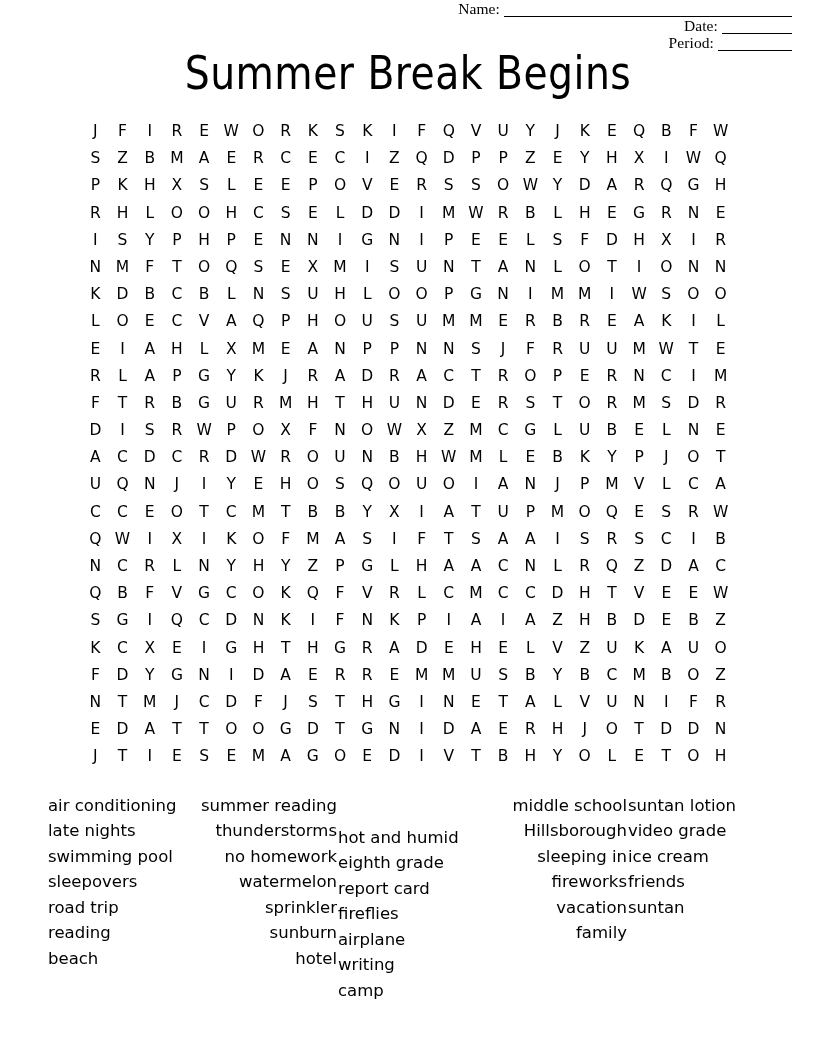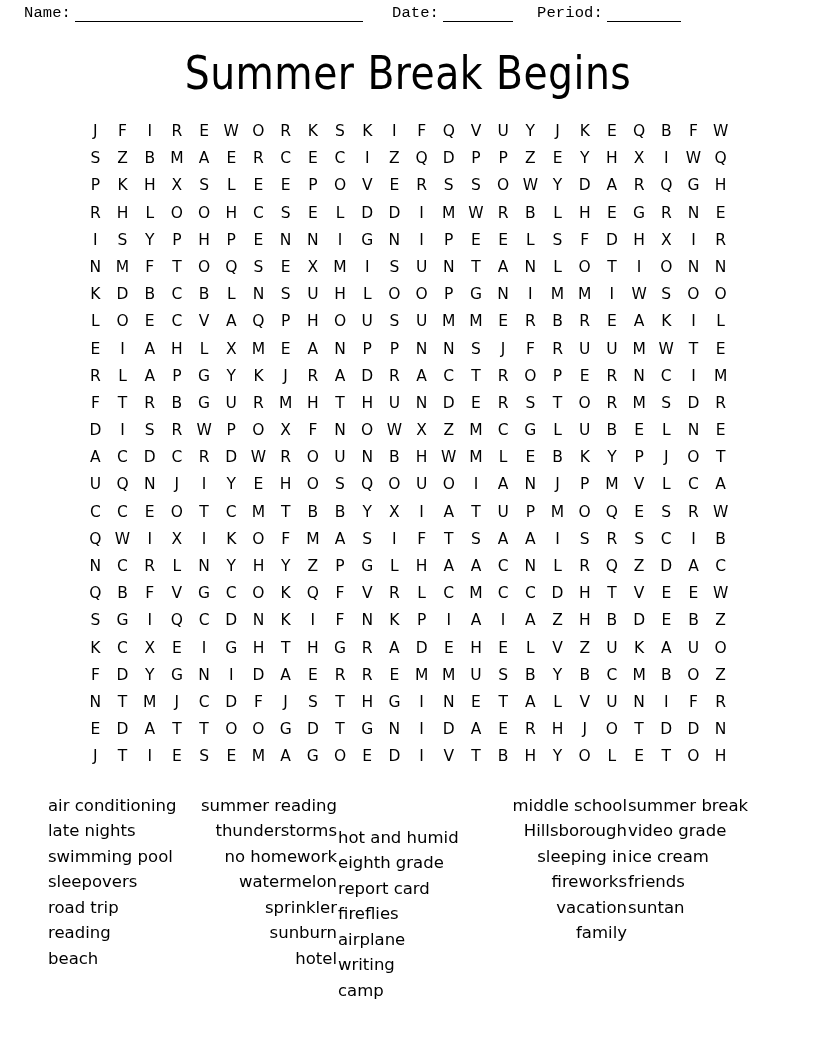--- a/index.html
+++ b/index.html
@@ -16,23 +16,24 @@
     overflow: hidden;
     position: relative;
   }
 
   
   .header {
     display: flex;
     align-items: flex-end;
     padding: 0 24px 0 24px;
     font-size: 15.5px;
-    font-family: Liberation Mono, monospace;
+    font-family: Liberation Serif, serif;
     height: 22px;
     box-sizing: border-box;
+    flex-direction: column;
   }
   .field {
     display: flex;
     align-items: flex-end;
     white-space: nowrap;
   }
   .field-label {
     font-size: 15.5px;
     line-height: 17px;
     letter-spacing: 0.1px;
@@ -740,19 +741,19 @@
     </div>
     <div class="wl-col wl-col-3">
       <div class="word">middle school</div>
       <div class="word">Hillsborough</div>
       <div class="word">sleeping in</div>
       <div class="word">fireworks</div>
       <div class="word">vacation</div>
       <div class="word">family</div>
     </div>
     <div class="wl-col wl-col-4">
-      <div class="word">summer break</div>
+      <div class="word">suntan lotion</div>
       <div class="word">video grade</div>
       <div class="word">ice cream</div>
       <div class="word">friends</div>
       <div class="word">suntan</div>
     </div>
   </div>
 
 </body></html>

